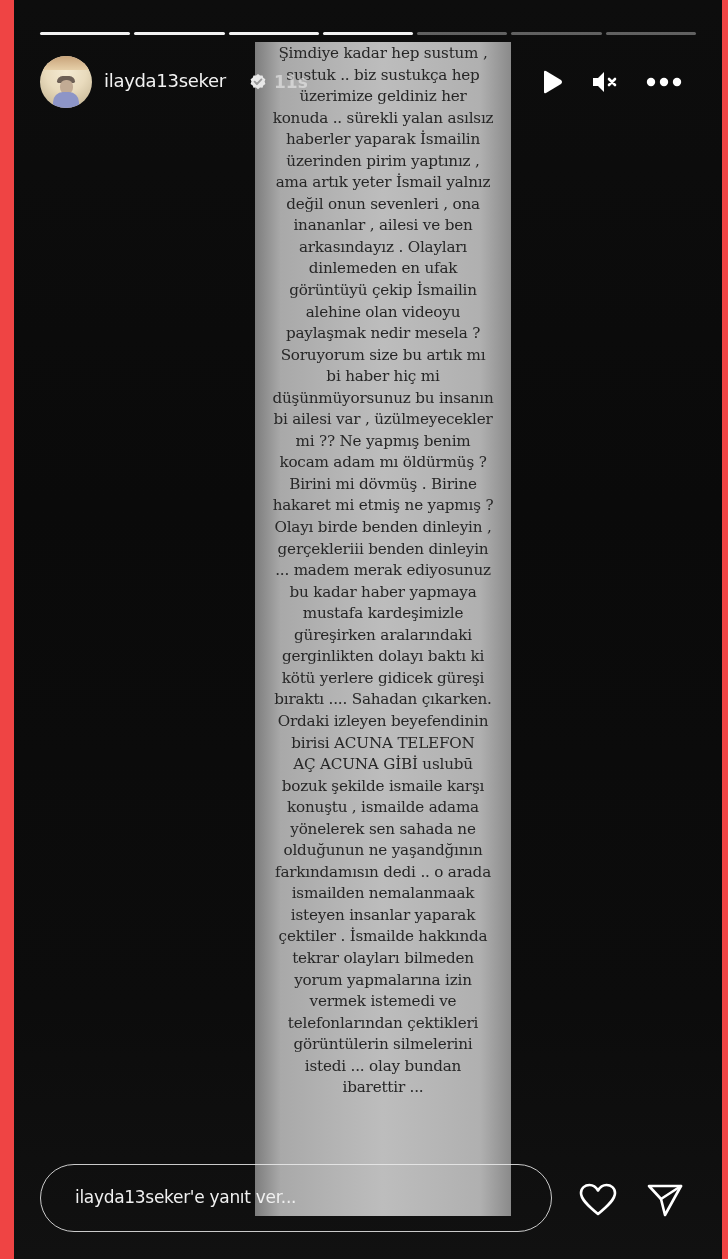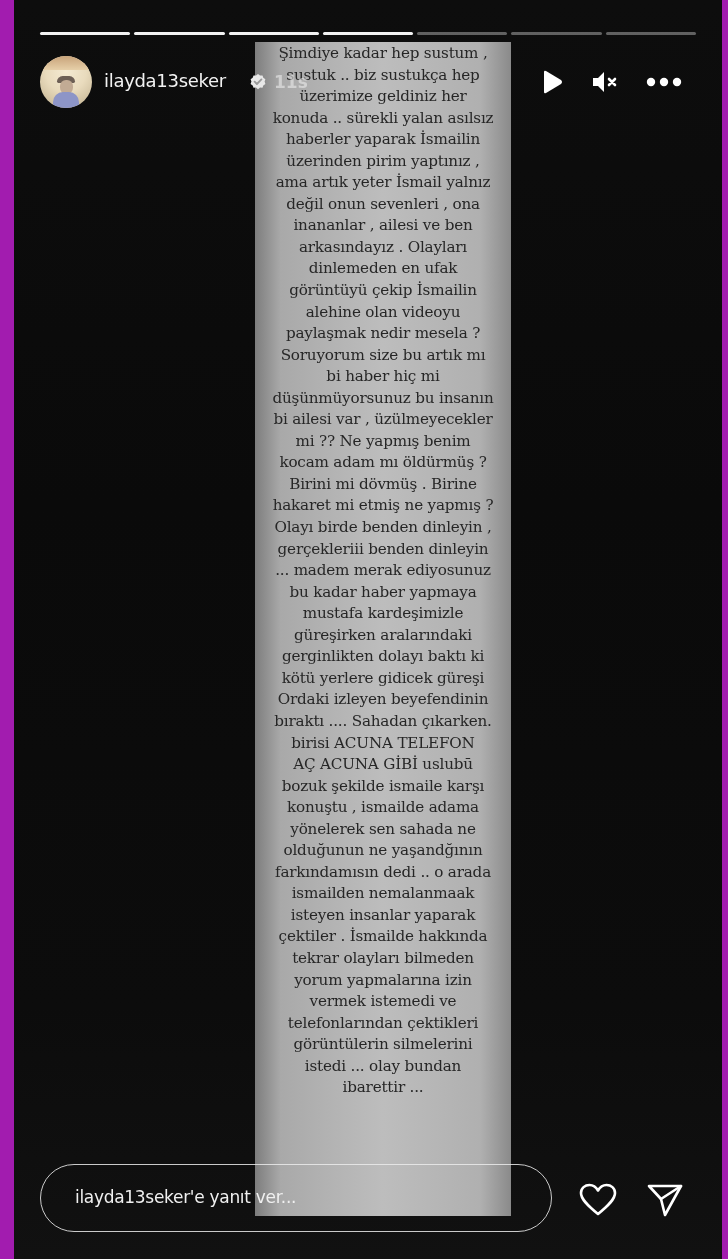--- a/index.html
+++ b/index.html
@@ -7,21 +7,21 @@
     padding: 0;
     width: 728px;
     height: 1259px;
     background: #1a1a1a;
     overflow: hidden;
   }
   .frame {
     position: relative;
     width: 728px;
     height: 1259px;
-    background: #a21caf;
+    background: #ef4444;
   }
   .story {
     position: absolute;
     left: 14px;
     top: 0;
     width: 708px;
     height: 1259px;
     background: linear-gradient(180deg, #0d0d0d 0%, #0a0a0a 40%, #0c0c0c 80%, #111111 100%);
     overflow: hidden;
   }
@@ -184,22 +184,22 @@
         <div class="line">Birini mi dövmüş . Birine</div>
         <div class="line">hakaret mi etmiş ne yapmış ?</div>
         <div class="line">Olayı birde benden dinleyin ,</div>
         <div class="line">gerçekleriii benden dinleyin</div>
         <div class="line">... madem merak ediyosunuz</div>
         <div class="line">bu kadar haber yapmaya</div>
         <div class="line">mustafa kardeşimizle</div>
         <div class="line">güreşirken aralarındaki</div>
         <div class="line">gerginlikten dolayı baktı ki</div>
         <div class="line">kötü yerlere gidicek güreşi</div>
+        <div class="line">bıraktı .... Sahadan çıkarken.</div>
         <div class="line">Ordaki izleyen beyefendinin</div>
-        <div class="line">bıraktı .... Sahadan çıkarken.</div>
         <div class="line">birisi  ACUNA TELEFON</div>
         <div class="line">AÇ ACUNA GİBİ uslubū</div>
         <div class="line">bozuk şekilde ismaile karşı</div>
         <div class="line">konuştu , ismailde adama</div>
         <div class="line">yönelerek  sen sahada ne</div>
         <div class="line">olduğunun ne yaşandğının</div>
         <div class="line">farkındamısın dedi .. o arada</div>
         <div class="line">ismailden nemalanmaak</div>
         <div class="line">isteyen insanlar yaparak</div>
         <div class="line">çektiler . İsmailde hakkında</div>

